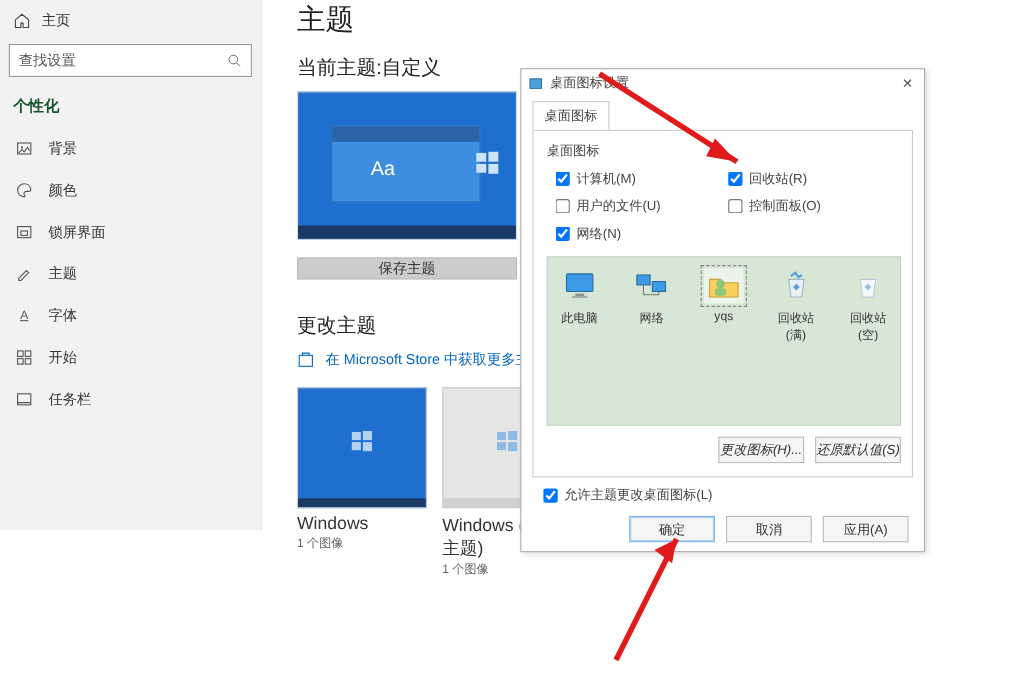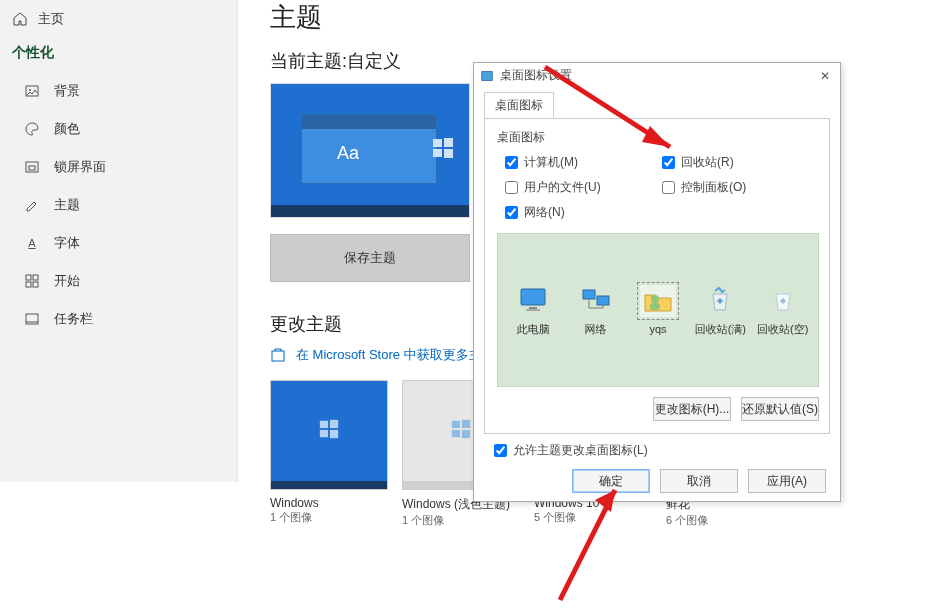--- a/index.html
+++ b/index.html
@@ -40,21 +40,21 @@
   }
   .sidebar .section-title {
     padding: 8px 12px 10px 12px;
     font-weight: bold;
     color: #14532d;
     font-size: 14px;
   }
   .sidebar .nav-item {
     display: flex; align-items: center;
     gap: 14px;
-    padding: 10px 24px;
+    padding: 10px 14px;
     color: #333;
     cursor: pointer;
   }
   .sidebar .nav-item .nav-icon {
     width: 16px; height: 16px;
     display: inline-flex; align-items: center; justify-content: center;
     color: #555;
   }
 
   
@@ -102,21 +102,21 @@
   .theme-preview .window-mock .aa {
     position: absolute; left: 35px; top: 28px;
     color: #fff; font-size: 18px;
   }
   .theme-preview .winlogo {
     position: absolute; right: 14px; top: 52px;
     width: 24px; height: 24px;
   }
   .save-btn {
     margin-top: 16px;
-    width: 200px; height: 48px;
+    width: 200px; height: 20px;
     background: #ccc;
     border: 1px solid #bbb;
     display: flex; align-items: center; justify-content: center;
     color: #333;
     cursor: pointer;
   }
 
   .section { margin-top: 30px; }
   .store-link {
     display: flex; align-items: center; gap: 10px;
@@ -135,21 +135,21 @@
     width: 118px; height: 110px;
     border: 1px solid #ccc;
     background: #1f6fd0;
     position: relative;
   }
   .theme-card .thumb.light { background: #e6e6e6; }
   .theme-card .thumb .tb { position: absolute; left:0; right:0; bottom:0; height:8px; background:#1a3a66; }
   .theme-card .thumb.light .tb { background:#d0d0d0; }
   .theme-card .thumb .wlogo { position:absolute; left:50%; top:44%; transform:translate(-50%,-50%); width:22px; height:22px; opacity:.85;}
   .theme-card .thumb.flowers { background: linear-gradient(135deg,#d97fbd,#a35fc1,#e08fa5); }
-  .theme-card .tname { margin-top: 6px; font-size: 12px; color:#333; }
+  .theme-card .tname { margin-top: 6px; font-size: 16px; color:#333; }
   .theme-card .tinfo { font-size: 11px; color:#666; }
   .theme-card.selected .thumb { border: 2px solid #0078d7; }
 
   
   .dialog {
     position: absolute;
     left: 473px;
     top: 62px;
     width: 368px;
     height: 440px;
@@ -187,32 +187,32 @@
     margin-left: 8px;
   }
   .dialog .cb-item { display:flex; align-items:center; gap:6px; cursor:pointer; }
   .dialog .cb-item input { width:13px; height:13px; }
   .dialog .icon-preview {
     margin-top: 12px;
     background: #d6e7d6;
     border: 1px solid #c5d6c5;
     height: 154px;
     padding: 10px 4px;
-    display:flex; gap:0; justify-content: space-around; align-items:center;
+    display:flex; gap:16px; justify-content: space-around; align-items:flex-start;
   }
   .dialog .icon-preview .ip-item {
     width: 56px;
     display:flex; flex-direction:column; align-items:center; gap:6px;
     cursor:pointer;
     font-size: 11px; color:#333;
     text-align:center;
   }
   .dialog .ip-item.selected .ip-ico { outline: 1px dashed #888; outline-offset:2px; background: rgba(255,255,255,.5); }
   .dialog .ip-ico { width: 36px; height: 32px; display:flex; align-items:center; justify-content:center; }
-  .dialog .btn-row { display:flex; gap:10px; justify-content:flex-end; margin-top:10px; }
+  .dialog .btn-row { display:flex; gap:10px; justify-content:flex-end; margin-top:10px;font-style:italic; }
   .dialog .std-btn {
     min-width: 78px; height: 24px;
     background: #f5f5f5; border: 1px solid #bbb;
     display:flex; align-items:center; justify-content:center;
     cursor:pointer; font-size:12px; color:#333;
   }
   .dialog .allow-row {
     margin: 8px 10px 0 20px;
     display:flex; align-items:center; gap:6px;
   }
@@ -232,20 +232,29 @@
 <body>
 
 <div class="sidebar">
   <div class="home-row">
     <span class="nav-icon">
       <svg width="16" height="16" viewBox="0 0 16 16">
           <path d="M2 7 8 2l6 5v7H9v-4H7v4H2z" fill="none" stroke="#444" stroke-width="1"></path>
         </svg>
     </span>
     <span>主页</span>
+  </div>
+  <div class="search">
+    <span>查找设置</span>
+    <span>
+      <svg width="14" height="14" viewBox="0 0 16 16">
+          <circle cx="7" cy="7" r="4.5" fill="none" stroke="#666"></circle>
+          <line x1="10.5" y1="10.5" x2="14" y2="14" stroke="#666"></line>
+        </svg>
+    </span>
   </div>
   <div class="section-title">个性化</div>
 
   <div class="nav-item">
     <span class="nav-icon">
         <svg width="16" height="16" viewBox="0 0 16 16">
           <rect x="2" y="3" width="12" height="10" fill="none" stroke="#555"></rect>
           <circle cx="6" cy="7" r="1" fill="#555"></circle>
           <path d="M3 12l3-3 2 2 3-4 2 3" fill="none" stroke="#555"></path>
         </svg>

